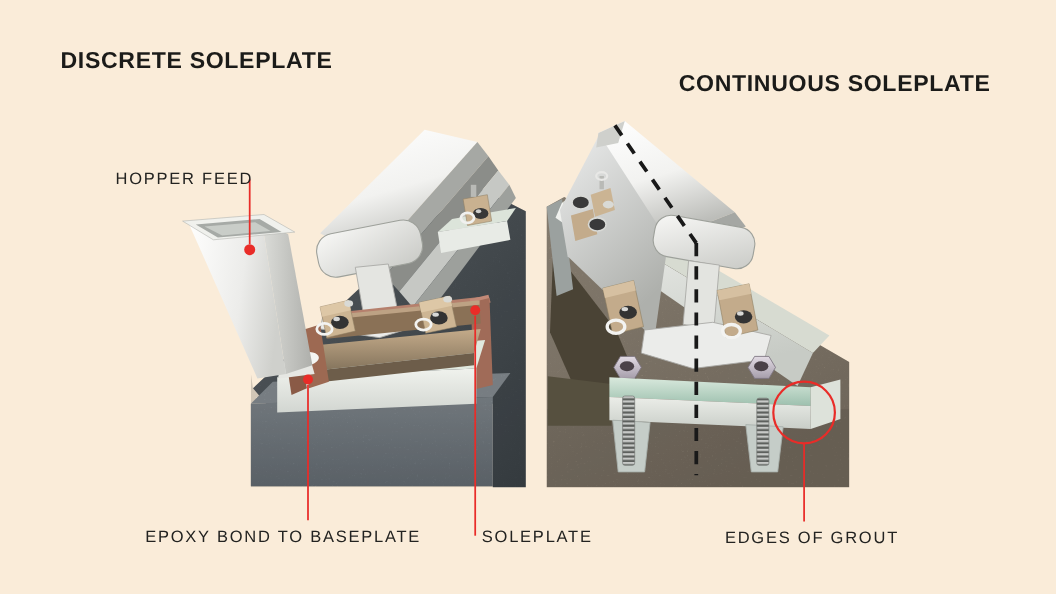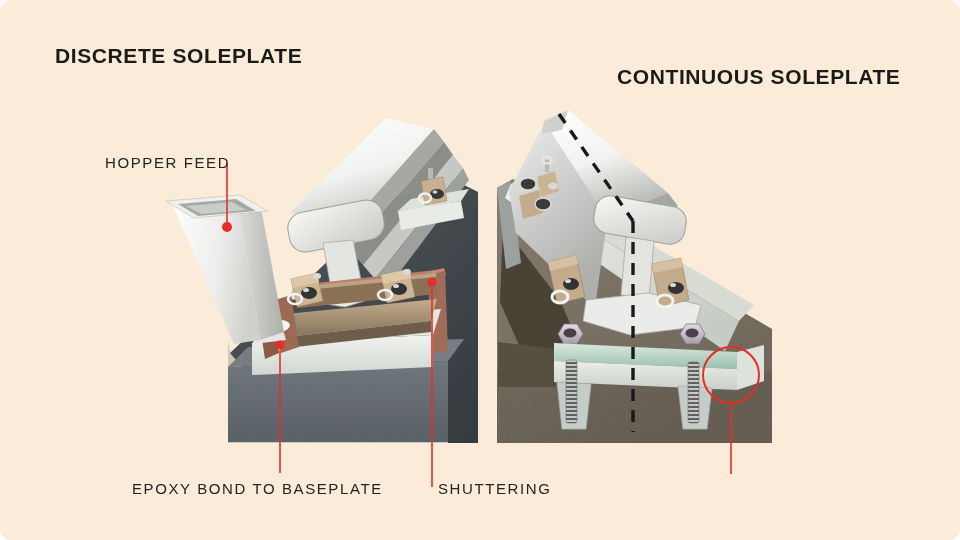--- a/index.html
+++ b/index.html
@@ -1,17 +1,17 @@
 <!DOCTYPE html>
 <html><head>
 <meta charset="utf-8">
 <style>
   html,body{margin:0;padding:0;}
   body{font-family:"Liberation Sans","DejaVu Sans",sans-serif;}
-  .stage{position:relative;width:960px;height:540px;background:var(--bg,#faecd9);overflow:hidden;border-radius:11px;}
+  .stage{position:relative;width:960px;height:540px;background:var(--bg,#faecd9);overflow:hidden;}
   .stage svg{position:absolute;left:0;top:0;}
   .panel-title{position:absolute;font-size:21px;font-weight:bold;letter-spacing:.6px;color:#1b1b19;white-space:nowrap;}
   .title-discrete{left:55px;top:44px;}
   .title-continuous{left:617px;top:45px;}
   .callout{position:absolute;font-size:15px;font-weight:500;letter-spacing:1.6px;color:#232321;white-space:nowrap;}
   .lbl-hopper{left:105px;top:154px;}
   .lbl-epoxy{left:132px;top:480px;}
   .lbl-shuttering{left:438px;top:480px;}
   .lbl-grout{left:659px;top:481px;}
 </style>
@@ -262,14 +262,15 @@
     <circle cx="731" cy="375" r="28" fill="none" stroke-width="2"></circle>
     <line x1="731" y1="403" x2="731" y2="474" stroke-width="1.6"></line>
   </g>
 </svg>
 
   <div class="panel-title title-discrete" style="color: rgb(27, 27, 25);">DISCRETE SOLEPLATE</div>
   <div class="panel-title title-continuous" style="color: rgb(27, 27, 25); margin-top: 20px;">CONTINUOUS SOLEPLATE</div>
 
   <div class="callout lbl-epoxy">EPOXY BOND TO BASEPLATE</div>
   <div class="callout lbl-hopper">HOPPER FEED</div>
-  <div class="callout lbl-shuttering">SHUTTERING</div>
+  <div class="callout lbl-shuttering">SOLEPLATE</div>
+  <div class="callout lbl-grout">EDGES OF GROUT</div>
 </div>
 
 </body></html>

